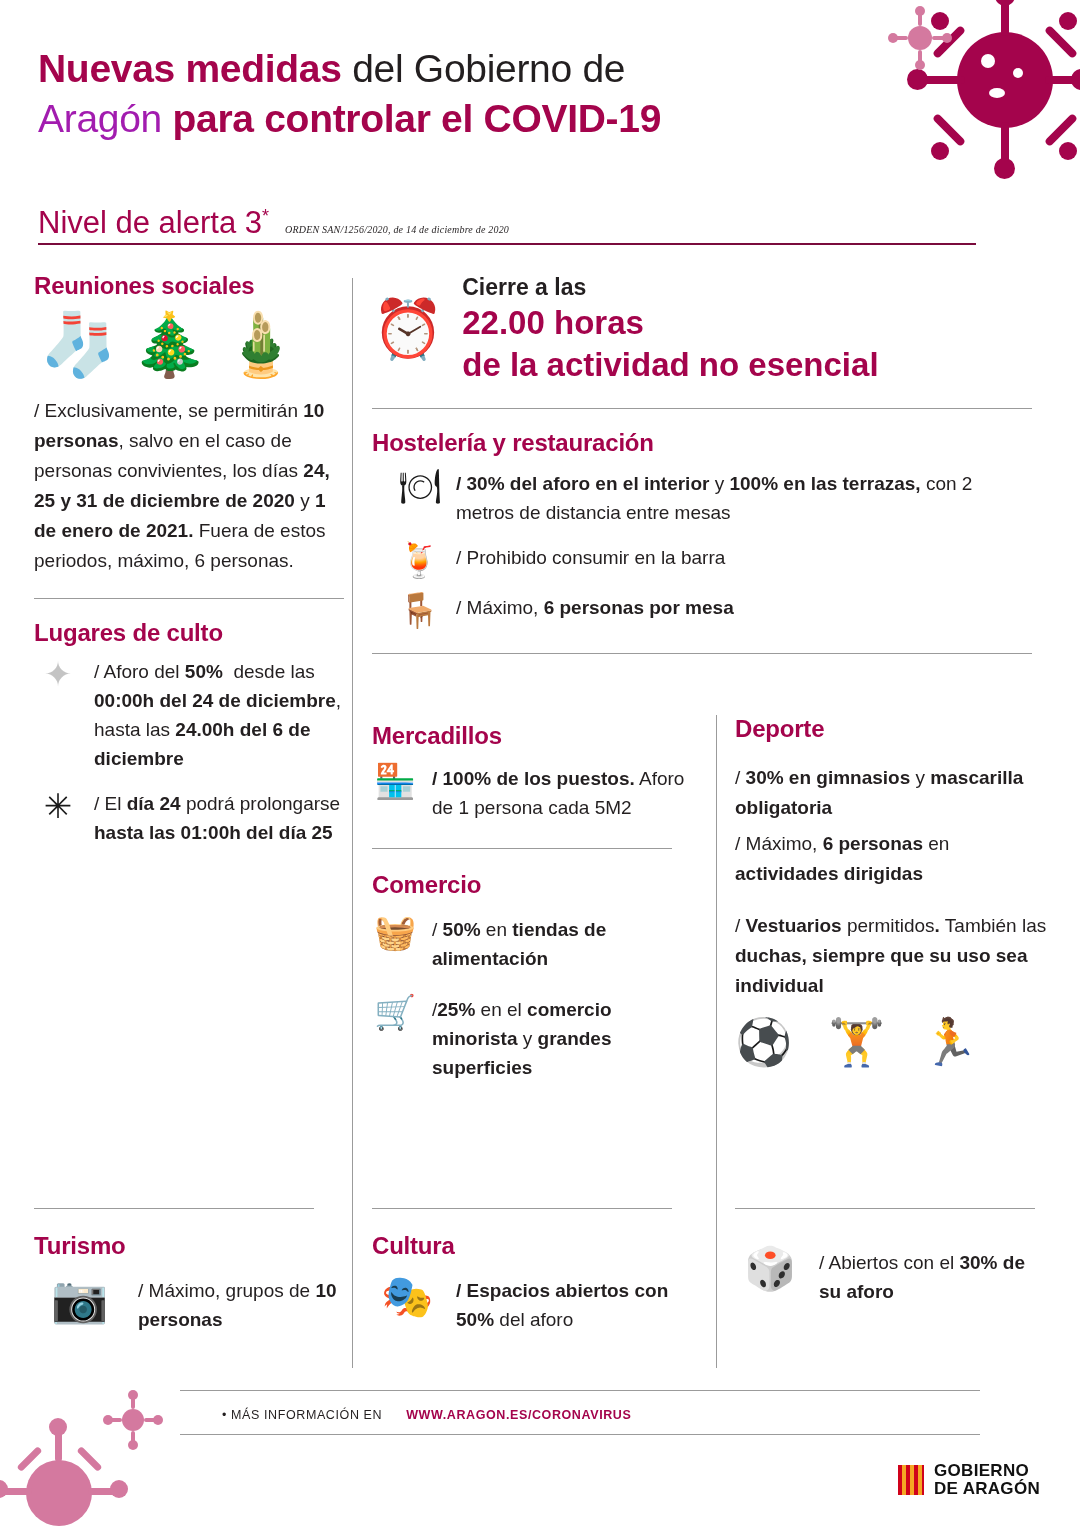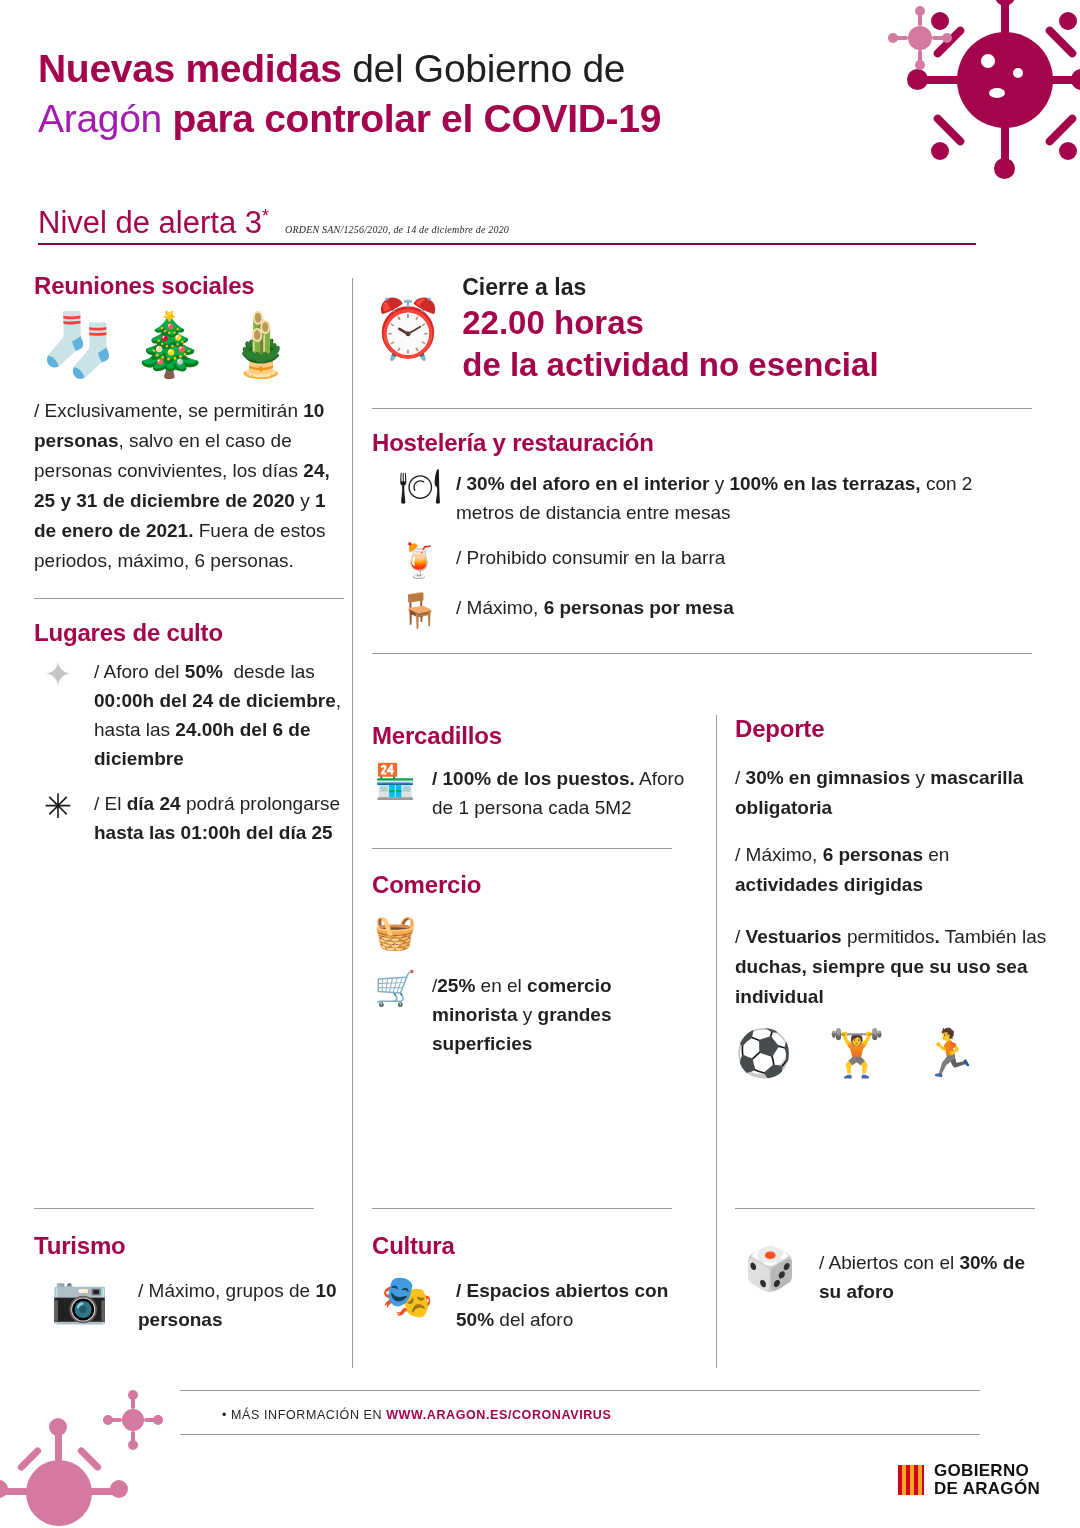--- a/index.html
+++ b/index.html
@@ -243,21 +243,21 @@
     background: #9b9b9b;
   }
   .footer-info {
     position: absolute;
     left: 222px;
     top: 1408px;
     font-size: 12.5px;
     letter-spacing: 0.6px;
     color: #231f20;
   }
-  .footer-info b { color:#a4044c; }
+  .footer-info b { color:#a4044c;margin-left:20px; }
   .footer-rule2 {
     position: absolute;
     left: 180px;
     top: 1434px;
     width: 800px;
     height: 1px;
     background: #9b9b9b;
   }
   .gov-logo {
     position: absolute;
@@ -403,32 +403,33 @@
         <span class="txt"><b>/ 100% de los puestos.</b> Aforo de 1 persona cada 5M2</span>
       </div>
     </div>
 
     <div class="hr" style="width:300px; margin:26px 0 22px 0;"></div>
 
     <div>
       <div class="sec-title">Comercio</div>
       <div class="item" style="margin-top:16px;">
         <span class="emoji">🧺</span>
+        <span class="txt">/ <b>50%</b> en <b>tiendas de alimentación</b></span>
       </div>
       <div class="item" style="margin-top:22px;">
         <span class="emoji">🛒</span>
         <span class="txt">/<b>25%</b> en el <b>comercio minorista</b> y <b>grandes superficies</b></span>
       </div>
     </div>
   </div>
 
   <div class="col-right">
     <div class="sec-title">Deporte</div>
     <div class="para" style="margin-top:20px;">/ <b>30% en gimnasios</b> y <b>mascarilla obligatoria</b></div>
-    <div class="para" style="margin-top:17px;">/ Máximo, <b>6 personas</b> en <b>actividades dirigidas</b></div>
+    <div class="para" style="margin-top:6px;">/ Máximo, <b>6 personas</b> en <b>actividades dirigidas</b></div>
     <div class="para" style="margin-top:22px;">/ <b>Vestuarios</b> permitidos<b>.</b> También las <b>duchas, siempre que su uso sea individual</b></div>
     <div class="sports-emoji">
       <span>⚽</span>
       <span>🏋</span>
       <span>🏃</span>
     </div>
   </div>
 
   <div class="bot-hr-left"></div>
   <div class="bot-hr-mid"></div>

